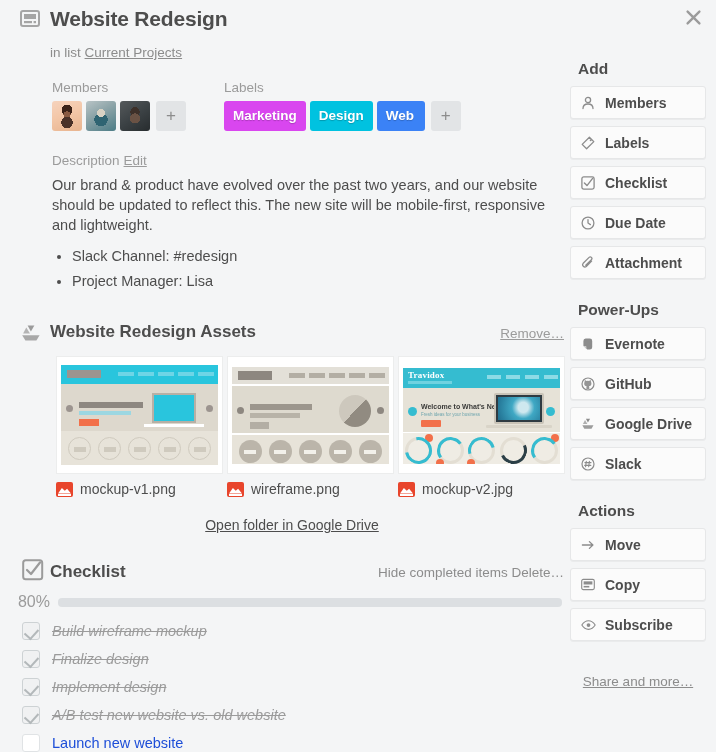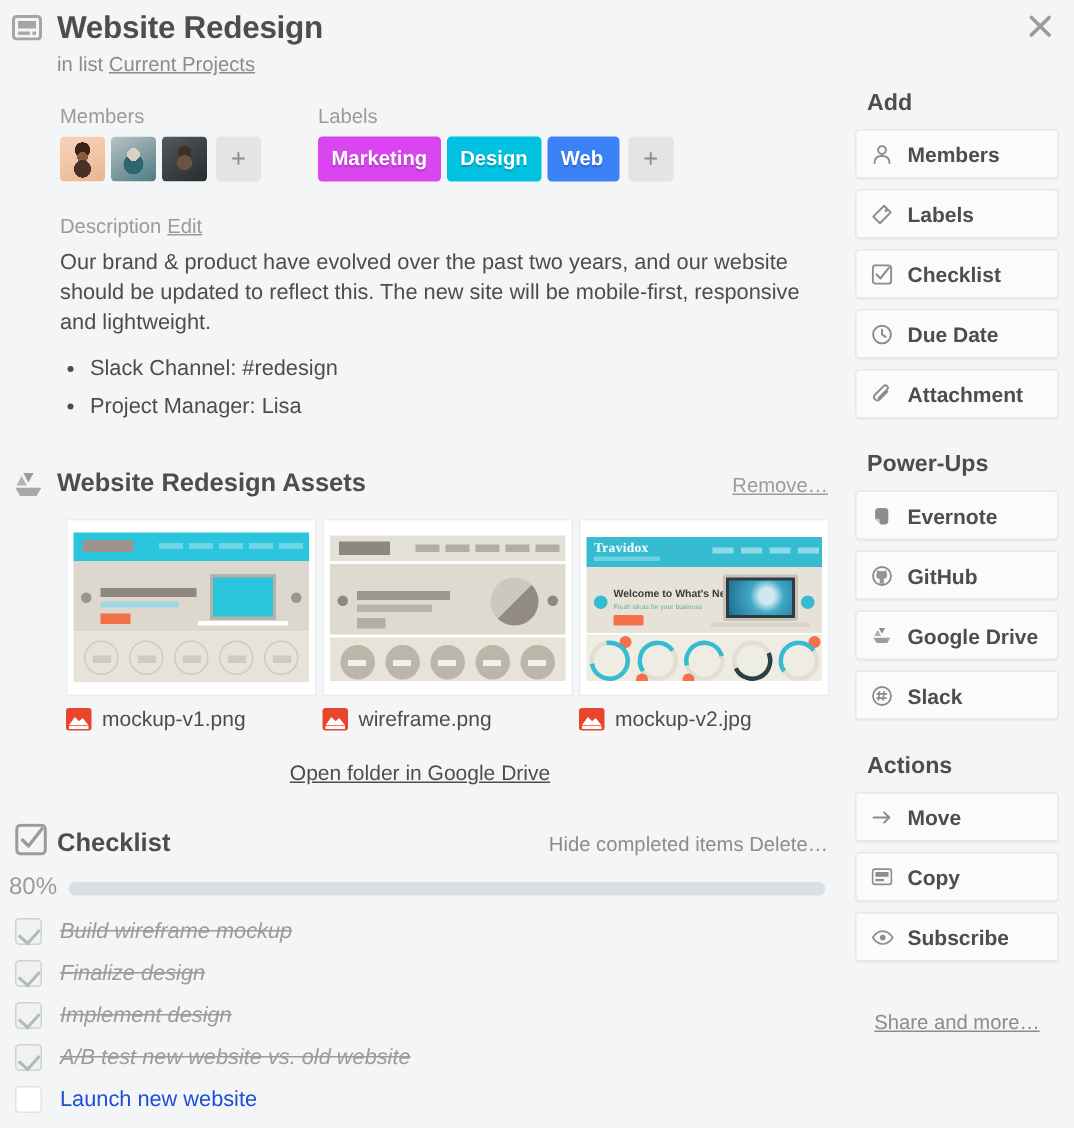--- a/index.html
+++ b/index.html
@@ -15,29 +15,29 @@
   
   .close-btn {
     position: absolute; top: 2px; right: 8px;
     width: 30px; height: 30px; cursor: pointer;
     display: flex; align-items: center; justify-content: center;
     color: #9b9b9b;
   }
   .close-btn svg { display: block; }
 
   
-  .main { position: absolute; left: 0; top: 0; width: 560px; height: 640px; }
+  .main { position: absolute; left: 12px; top: 0; width: 560px; height: 640px; }
 
   .hdr { position: relative; padding: 6px 0 0 38px; }
   .hdr-icon { position: absolute; left: 8px; top: 10px; color: #9b9b9b; }
   .card-title {
     font-size: 21px; font-weight: bold; color: #4d4d4d;
     letter-spacing: -0.2px; line-height: 26px;
   }
-  .in-list { font-size: 13.5px; color: #8c8c8c; margin-top: 3px; }
+  .in-list { font-size: 13.5px; color: #8c8c8c; margin-top: 13px; }
   .in-list a { color: #8c8c8c; text-decoration: underline; }
 
   
   .mrow { display: flex; margin: 20px 0 0 40px; }
   .mcol { margin-right: 38px; }
   .sublabel { font-size: 13.5px; color: #9b9b9b; margin-bottom: 6px; }
   .chips { display: flex; align-items: center; }
 
   .avatar {
     width: 30px; height: 30px; border-radius: 3px;

